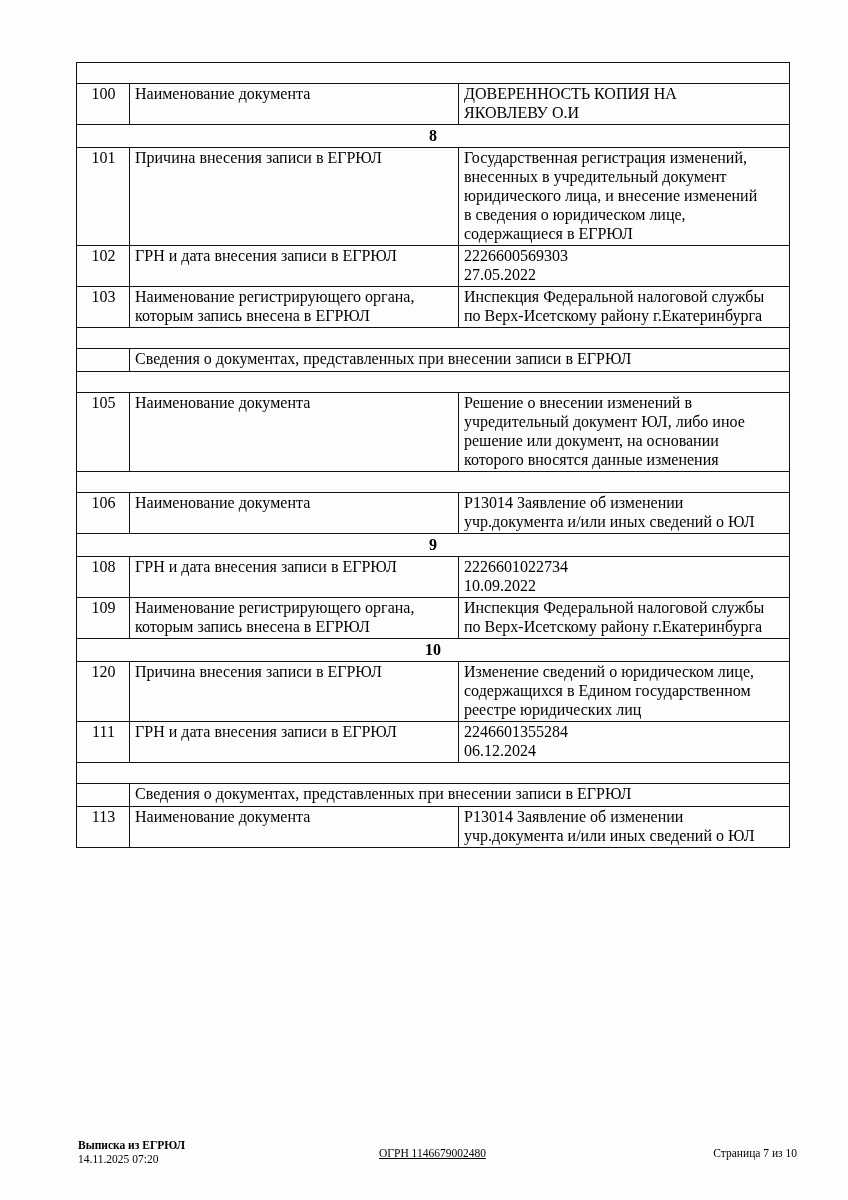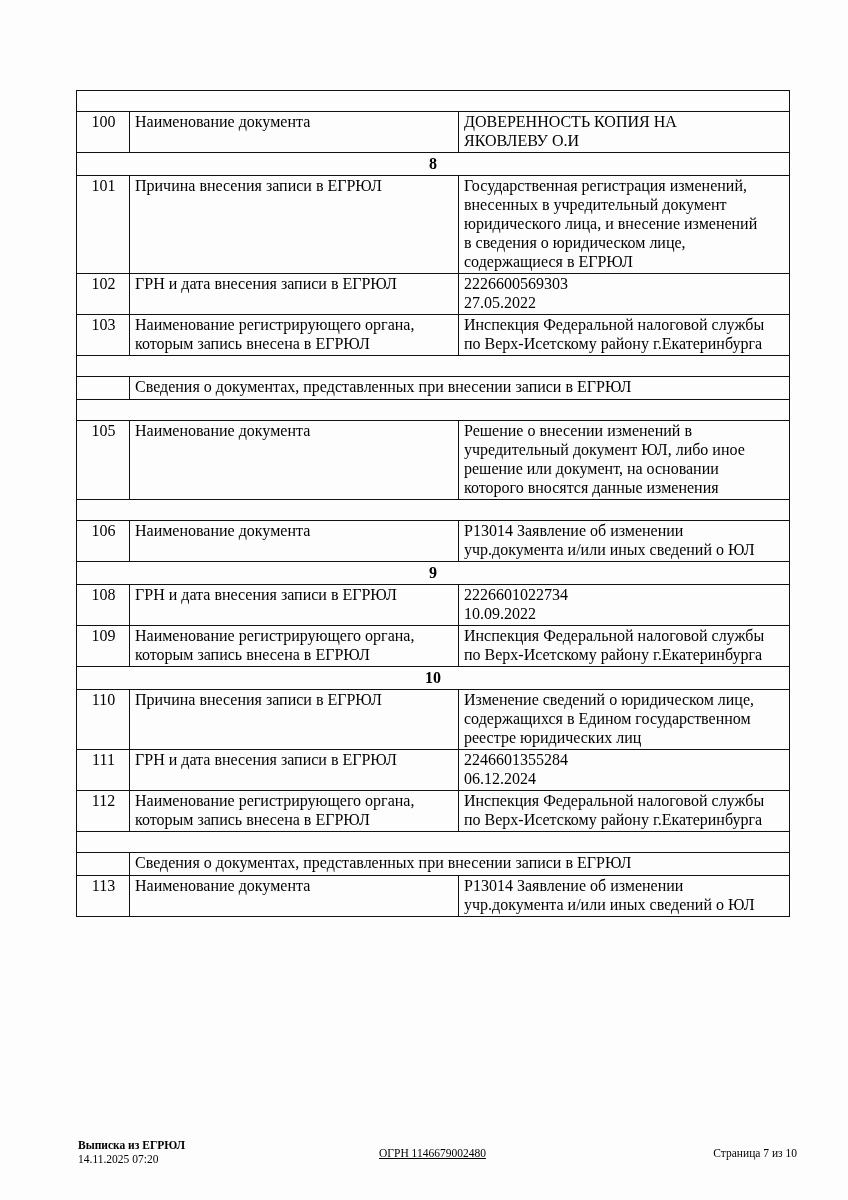--- a/index.html
+++ b/index.html
@@ -15,21 +15,20 @@
   }
   .page { position: absolute; inset: 0; }
 
   table.doc-table {
     position: absolute;
     left: 76px;
     top: 62px;
     width: 713px;
     border-collapse: collapse;
     table-layout: fixed;
-    margin-top: 28px;
   }
   table.doc-table td {
     border: 1.5px solid #111;
     vertical-align: top;
     font-size: 16px;
     line-height: 19px;
     padding: 0 4px 2px 5px;
     overflow: hidden;
     word-wrap: break-word;
   }
@@ -149,37 +148,31 @@
         <tr>
           <td class="num">109</td>
           <td>Наименование регистрирующего органа, которым запись внесена в ЕГРЮЛ</td>
           <td class="val">Инспекция Федеральной налоговой службы
 по Верх-Исетскому району г.Екатеринбурга</td>
         </tr>
         <tr class="section">
           <td colspan="3">10</td>
         </tr>
         <tr>
-          <td class="num">110</td>
+          <td class="num">120</td>
           <td>Причина внесения записи в ЕГРЮЛ</td>
           <td class="val">Изменение сведений о юридическом лице,
 содержащихся в Едином государственном
 реестре юридических лиц</td>
         </tr>
         <tr>
           <td class="num">111</td>
           <td>ГРН и дата внесения записи в ЕГРЮЛ</td>
           <td class="val">2246601355284
 06.12.2024</td>
-        </tr>
-        <tr>
-          <td class="num">112</td>
-          <td>Наименование регистрирующего органа, которым запись внесена в ЕГРЮЛ</td>
-          <td class="val">Инспекция Федеральной налоговой службы
-по Верх-Исетскому району г.Екатеринбурга</td>
         </tr>
         <tr class="spacer">
           <td colspan="3"></td>
         </tr>
         <tr class="subheader">
           <td class="num"></td>
           <td colspan="2">Сведения о документах, представленных при внесении записи в ЕГРЮЛ</td>
         </tr>
         <tr>
           <td class="num">113</td>

